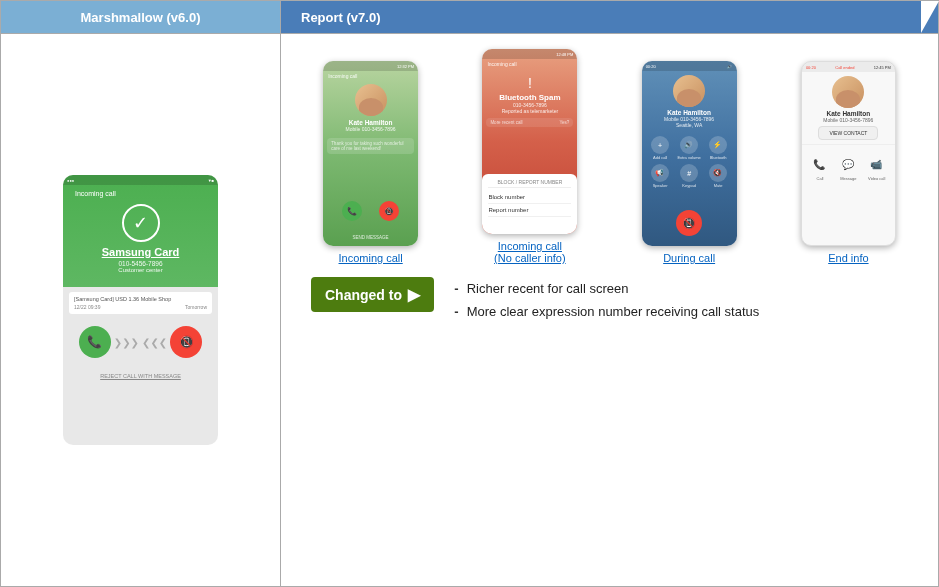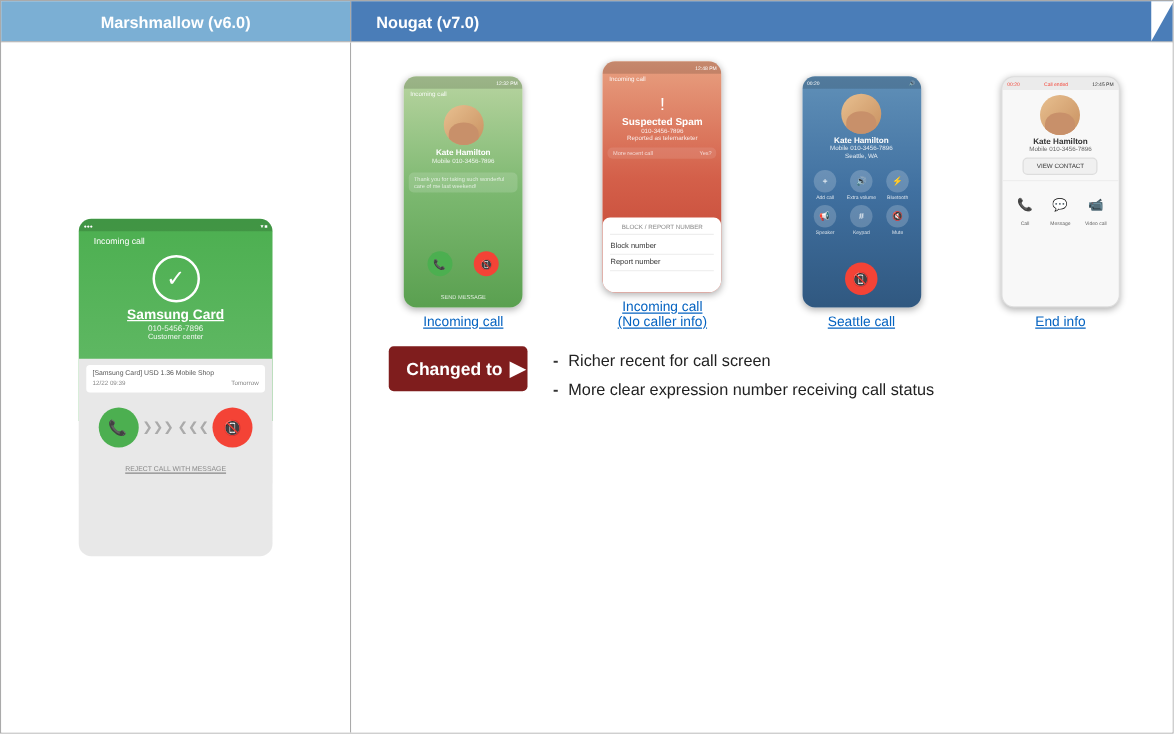--- a/index.html
+++ b/index.html
@@ -449,25 +449,25 @@
 
     
     .changed-to-section {
       display: flex;
       align-items: flex-start;
       padding: 8px 20px 10px 20px;
       gap: 20px;
     }
 
     .changed-to-arrow {
-      background: #7f1d1d;
+      background: #4d7c0f;
       color: #fff;
       font-weight: bold;
       font-size: 14px;
-      padding: 8px 2px 8px 14px;
+      padding: 8px 14px 8px 14px;
       border-radius: 4px;
       display: flex;
       align-items: center;
       gap: 6px;
       white-space: nowrap;
       flex-shrink: 0;
     }
 
     .changed-to-arrow::after {
       content: '▶';
@@ -497,21 +497,21 @@
 </head>
 <body>
 
 <div class="outer-container">
 
   <div class="header-row">
     <div class="header-marshmallow">
       <span>Marshmallow (v6.0)</span>
     </div>
     <div class="header-nougat">
-      <span class="header-nougat-text">Nougat (v7.0)</span>
+      <span class="header-nougat-text">Report (v7.0)</span>
     </div>
   </div>
 
   <div class="main-content">
 
     <div class="left-panel">
       <div class="marshmallow-phone">
         <div class="nano-status-bar">
           <span>●●●</span>
           <span>▼■</span>
@@ -589,21 +589,21 @@
         </div>
 
         <div class="phone-container">
           <div class="nougat-phone-2">
             <div class="nano-status-bar">
               <span></span>
               <span>12:48 PM</span>
             </div>
             <div style="color:rgba(255,255,255,0.9);font-size:5px;padding:2px 5px;">Incoming call</div>
             <div class="spam-exclamation">!</div>
-            <div class="nano-text-white" style="font-size:8px;">Suspected Spam</div>
+            <div class="nano-text-white" style="font-size:8px;">Bluetooth Spam</div>
             <div class="nano-text-white-sm">010-3456-7896</div>
             <div class="nano-text-white-sm">Reported as telemarketer</div>
 
             <div style="margin:4px 4px;background:rgba(255,255,255,0.1);border-radius:4px;padding:2px 4px;display:flex;justify-content:space-between;align-items:center;">
               <span style="font-size:4.5px;color:rgba(255,255,255,0.7);">More recent call</span>
               <span style="font-size:4.5px;color:rgba(255,255,255,0.7);">Yes?</span>
             </div>
 
             <div class="spam-bottom-sheet">
               <div class="spam-sheet-title">BLOCK / REPORT NUMBER</div>
@@ -653,21 +653,21 @@
               <div class="during-call-icon-item">
                 <div class="during-call-icon-circle">🔇</div>
                 <div class="during-call-icon-label">Mute</div>
               </div>
             </div>
 
             <div style="position:absolute;bottom:10px;left:0;right:0;display:flex;justify-content:center;">
               <div class="nano-btn-red-lg">📵</div>
             </div>
           </div>
-          <div class="phone-label">Seattle call</div>
+          <div class="phone-label">During call</div>
         </div>
 
         <div class="phone-container">
           <div class="nougat-phone-4">
             <div class="nano-status-bar-dark">
               <span style="color:#f44336;font-size:4px;">00:20</span>
               <span style="color:#f44336;font-size:4px;">Call ended</span>
               <span style="color:#333;font-size:4px;">12:45 PM</span>
             </div>
 

